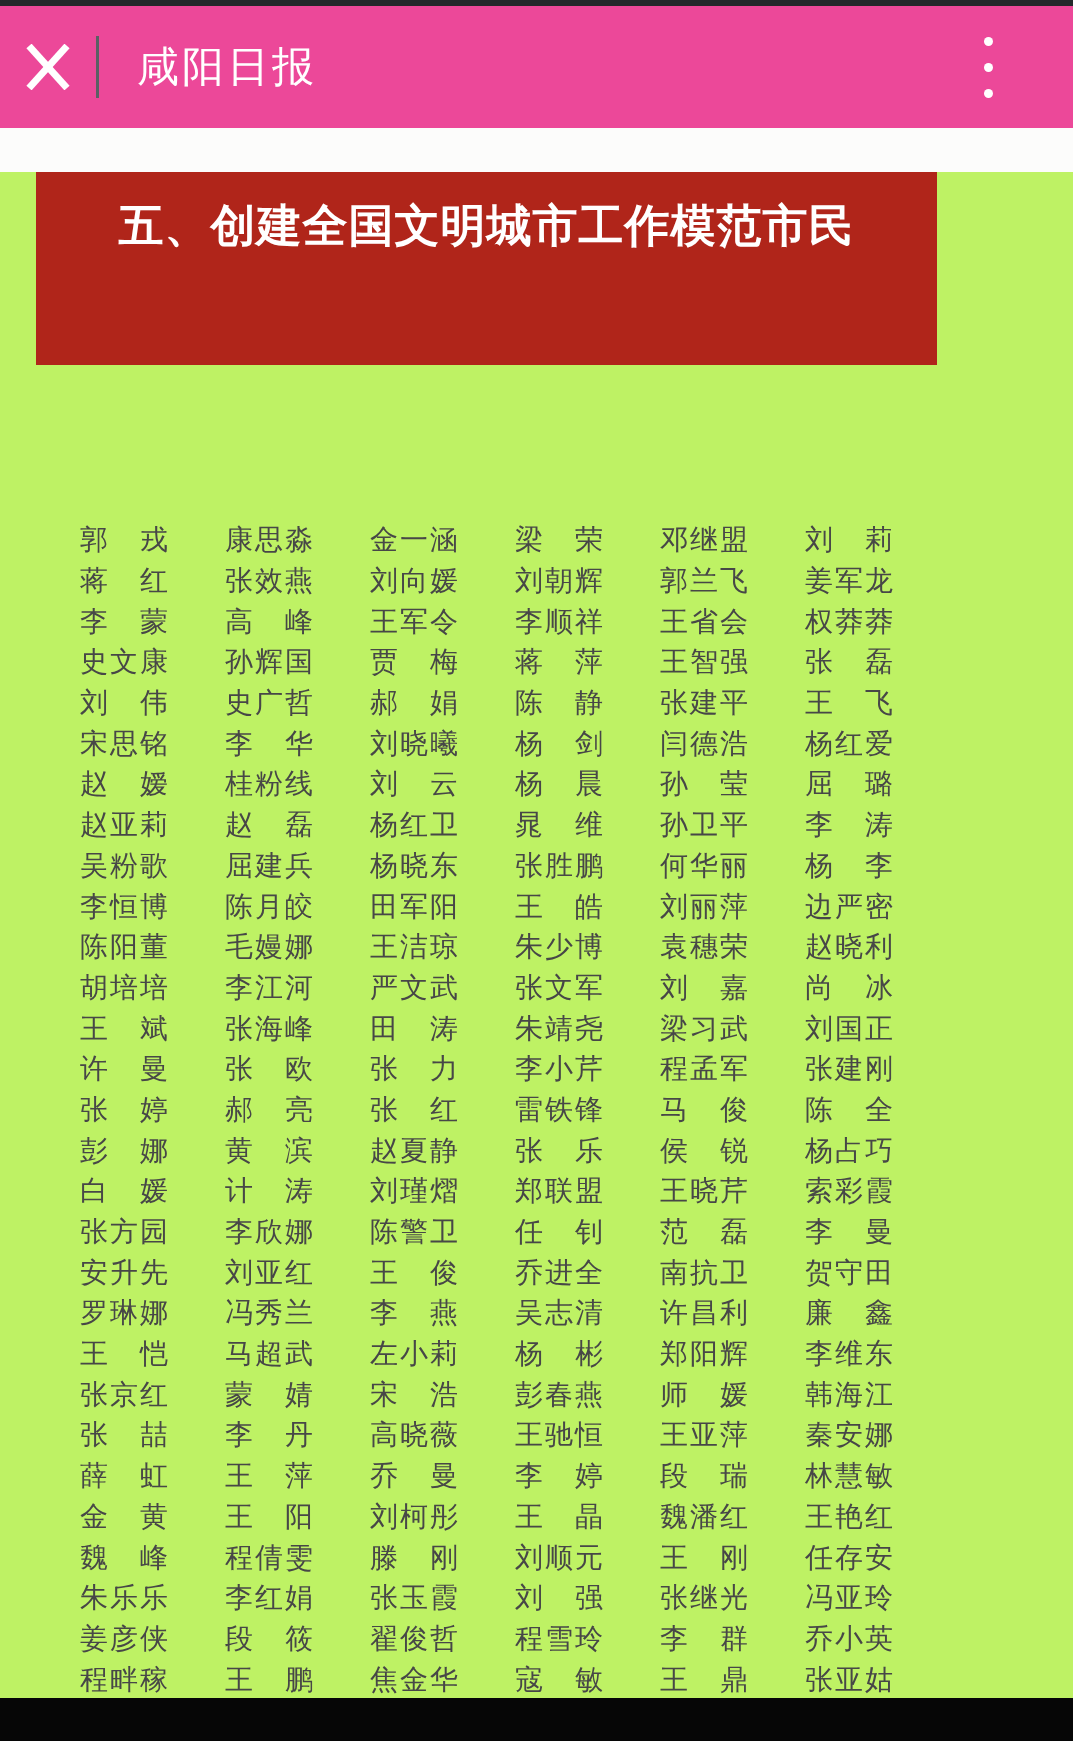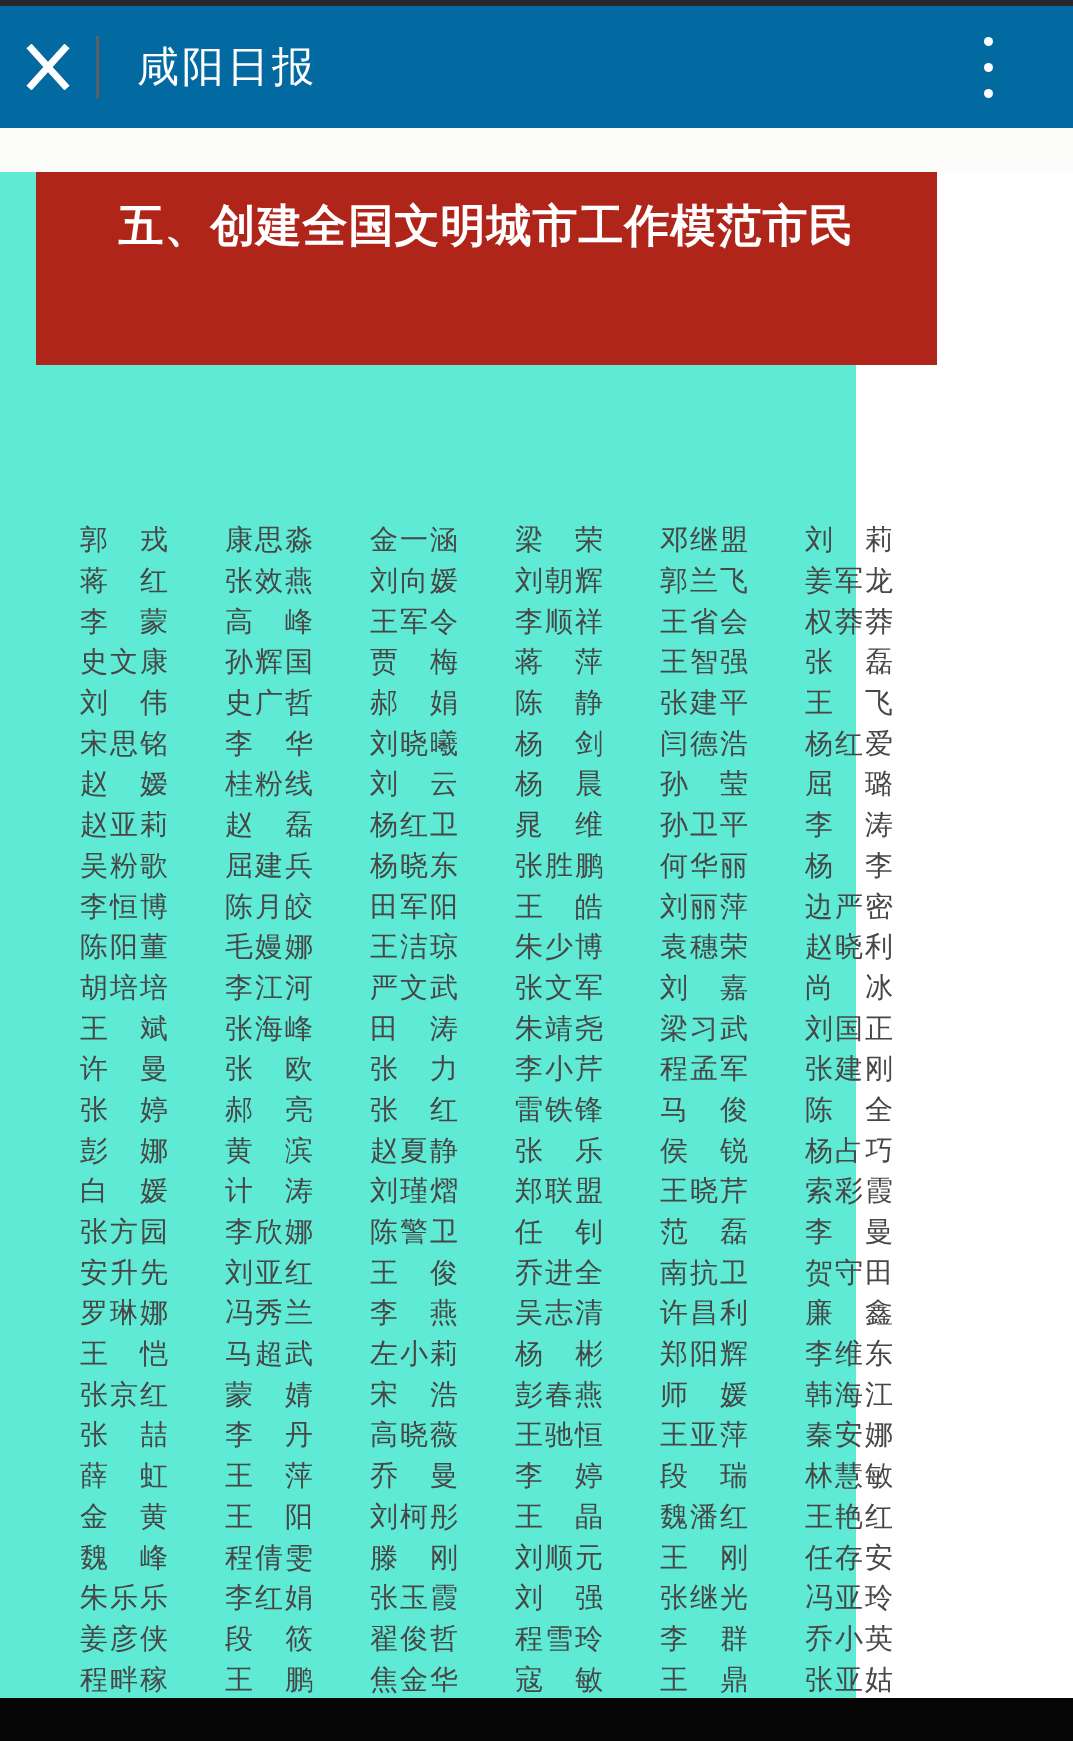--- a/index.html
+++ b/index.html
@@ -25,22 +25,22 @@
     color:#ffffff;font-size:42px;font-weight:500;letter-spacing:3px;
     margin-left:38px;flex:1;white-space:nowrap;
   }
   .menu-btn{
     width:170px;height:100%;display:flex;flex-direction:column;align-items:center;
     justify-content:center;gap:17px;cursor:pointer;
   }
   .menu-btn i{width:9px;height:9px;border-radius:50%;background:#ffffff;display:block;}
   
   .article{
-    position:absolute;left:0;top:128px;width:856px;height:1570px;
-    background:#5eead4;
+    position:absolute;left:0;top:128px;width:1073px;height:1570px;
+    background:#bef264;
   }
   .white-gap{position:absolute;left:0;top:0;width:1073px;height:44px;background:#fcfcfb;}
   
   .banner{
     position:absolute;left:36px;top:44px;width:901px;height:193px;
     display:flex;flex-direction:column;align-items:center;
     color:#ffffff;text-align:center;
   }
   .banner-title{
     margin-top:24px;font-size:45px;font-weight:700;letter-spacing:1px;white-space:nowrap;
@@ -63,21 +63,21 @@
   }
   .name span{display:inline-block;}
   
   .bottom-bar{position:absolute;left:0;top:1698px;width:1073px;height:43px;background:#060606;}
 </style>
 </head>
 <body>
 
 <div class="top-strip"></div>
 
-<div class="toolbar" style="background: #0369a1;">
+<div class="toolbar" style="background: #ec4899;">
   <div class="close-btn">
     <span>
       <svg width="46" height="46" viewBox="0 0 46 46">
         <line x1="4" y1="2" x2="42" y2="44" stroke="#ffffff" stroke-width="7"></line>
         <line x1="42" y1="2" x2="4" y2="44" stroke="#ffffff" stroke-width="7"></line>
       </svg>
     </span>
   </div>
   <div class="toolbar-divider"></div>
   <div class="toolbar-title">咸阳日报</div>

